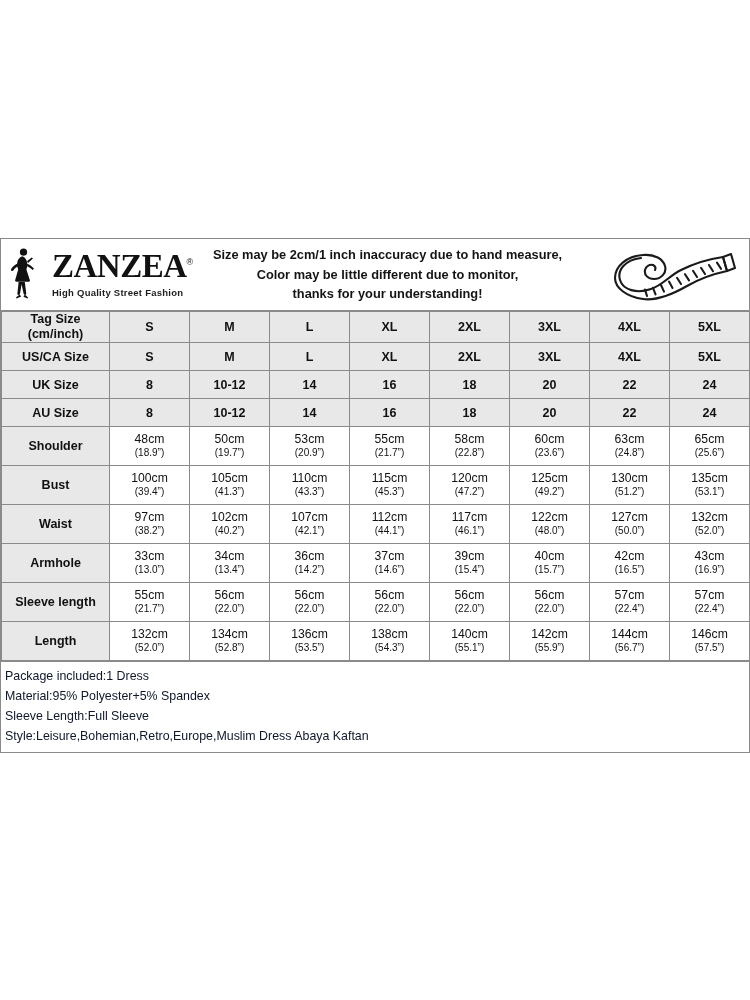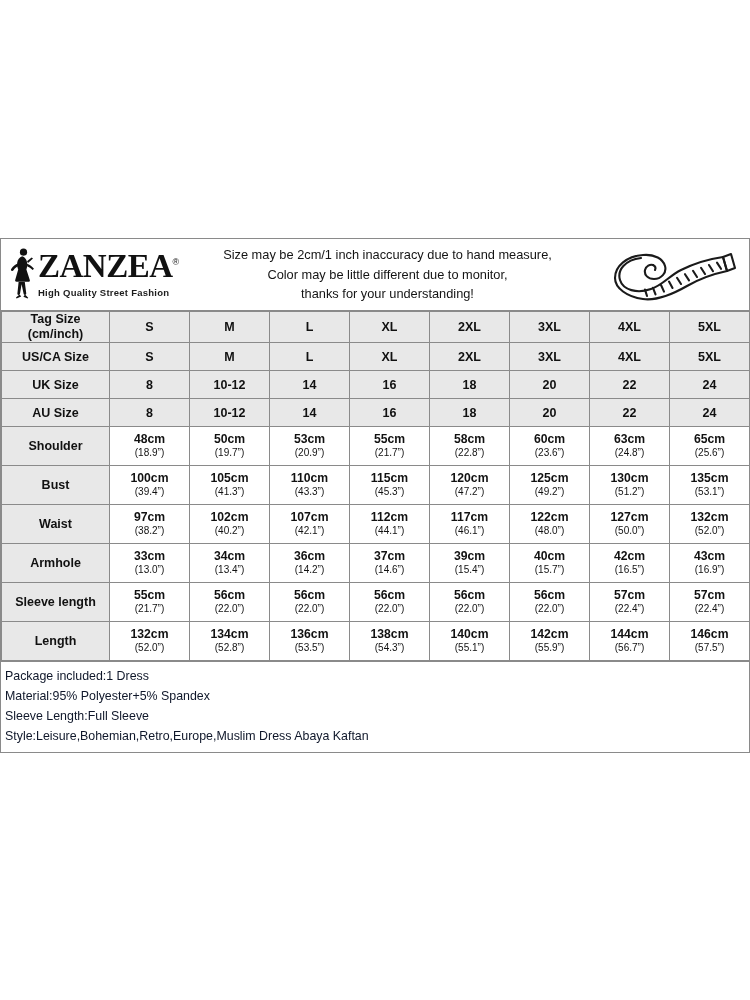--- a/index.html
+++ b/index.html
@@ -38,21 +38,21 @@
   .brand {
     width: 175px;
     flex: none;
     display: flex;
     align-items: center;
     padding-left: 6px;
     box-sizing: border-box;
   }
   .brand-mark { flex: none; }
   .brand-words {
-    margin-left: 1px;
+    margin-left: 15px;
     line-height: 1;
   }
   .brand-name {
     font-family: "Liberation Serif", serif;
     font-weight: bold;
     font-size: 33px;
     letter-spacing: -0.5px;
     color: #111;
     position: relative;
     display: inline-block;
@@ -68,21 +68,21 @@
     font-weight: bold;
     letter-spacing: 0.25px;
     color: #1d1d1d;
     margin-top: 1px;
     white-space: nowrap;
   }
   .notice {
     flex: 1 1 auto;
     text-align: center;
     font-size: 12.8px;
-    font-weight: normal;
+    font-weight: bold;
     line-height: 1.55;
     color: #141414;
     padding: 0 6px;
   }
   .tape {
     width: 150px;
     flex: none;
     display: flex;
     justify-content: center;
     align-items: center;
@@ -103,21 +103,21 @@
     color: #111;
     padding: 0;
   }
   col.labelcol { width: 108px; }
   col.sizecol  { width: 80px; }
 
   tr.headrow td { background: #e8e8e8; height: 27px; }
   tr.datarow td { background: #ffffff; height: 38px; }
   td.rowlabel  { background: #e8e8e8 !important; font-size: 12.5px; }
 
-  .cm   { display: block; font-weight: bold; font-size: 12.2px; line-height: 1.25; }
+  .cm   { display: block; font-weight: normal; font-size: 12.2px; line-height: 1.25; }
   .inch { display: block; font-weight: normal; font-size: 10px; line-height: 1.25; }
   .twoline { line-height: 1.2; }
 
   
   .footer {
     border-top: 1px solid #8a8a8a;
     background: #fff;
     padding: 4px 4px 6px 4px;
   }
   .footer div {

